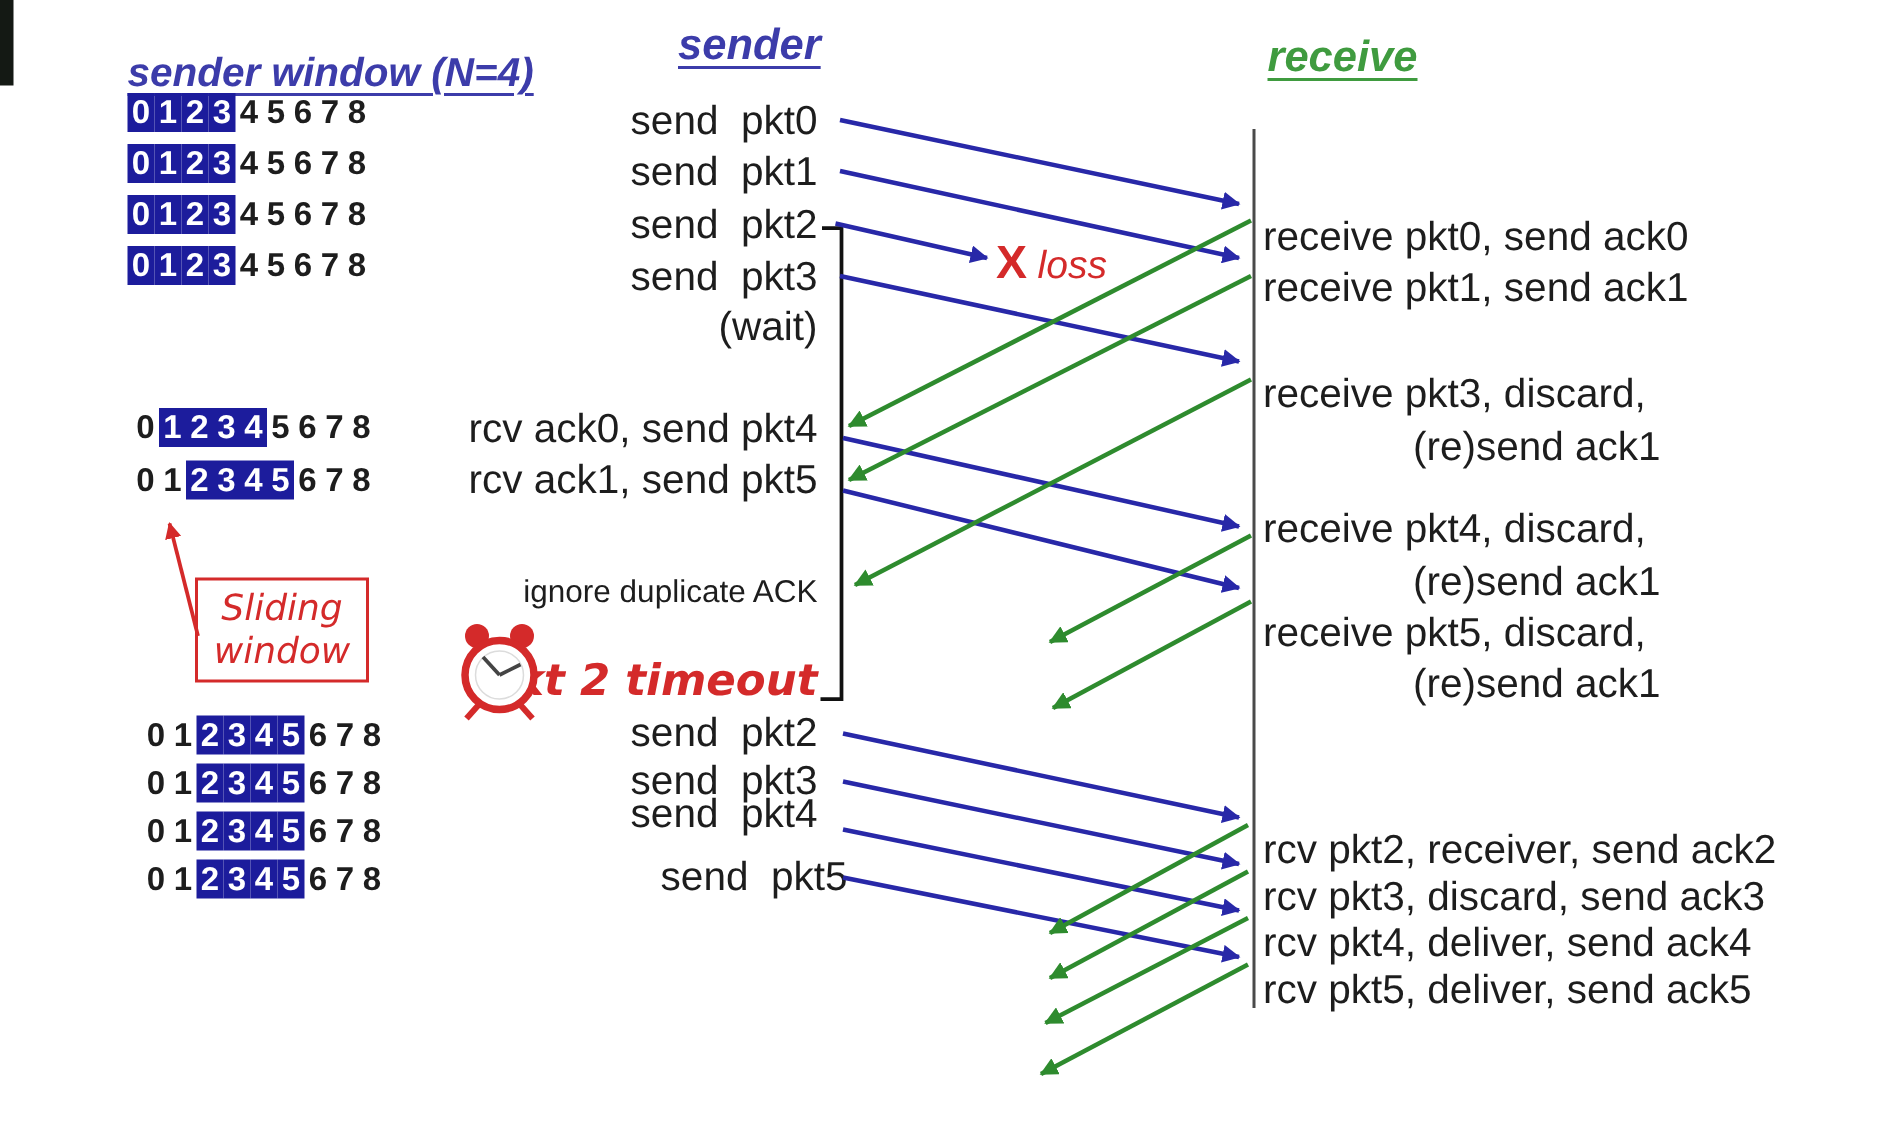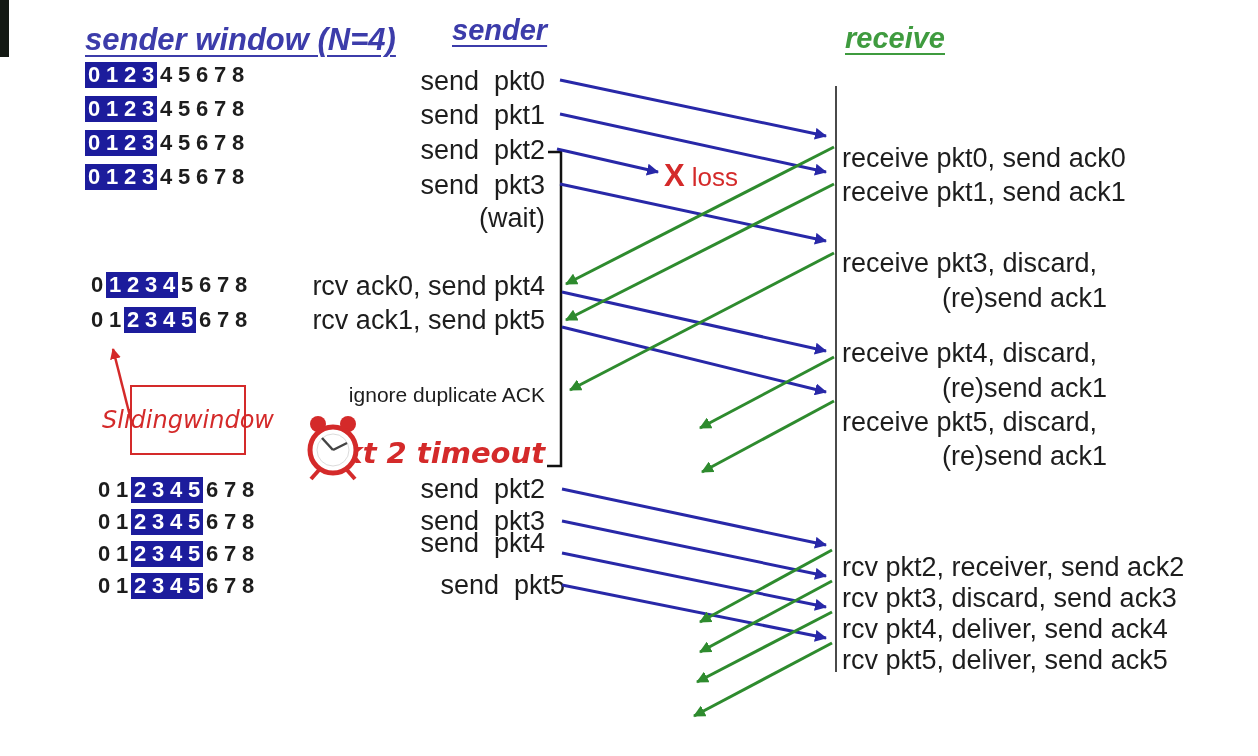--- a/index.html
+++ b/index.html
@@ -6,41 +6,41 @@
   .canvas{
     position:relative;width:1258px;height:756px;background:#fff;
     font-family:"Liberation Sans",sans-serif;overflow:hidden;
     --packet-blue:#2828a8;--ack-green:#2e8b2e;--navy:#1c1c9c;
     --title-blue:#3c3caa;--title-green:#3f9b3f;--red:#d42a2a;
     --ink:#1d1d1d;--line:#4a4a4a;
   }
   .sliver{position:absolute;left:0;top:0;width:9px;height:57px;background:#141914;}
   .title{position:absolute;font-style:italic;font-weight:600;white-space:nowrap;
     text-decoration:underline;text-decoration-thickness:2px;text-underline-offset:5px;}
-  #title-window{left:85px;top:22px;font-size:31px;color:var(--title-blue);}
+  #title-window{left:85px;top:33px;font-size:27px;color:var(--title-blue);}
   #title-sender{left:452px;top:14px;font-size:29px;color:var(--title-blue);}
   #title-receiver{left:845px;top:22px;font-size:29px;color:var(--title-green);}
   .win-row{position:absolute;display:flex;}
   .cell{width:18px;height:26px;line-height:26px;text-align:center;
     font-size:22px;font-weight:700;color:var(--ink);}
   .cell.hl{background:var(--navy);color:#ffffff;}
   .sender-event{position:absolute;left:245px;width:300px;text-align:right;
     transform:translateY(-50%);font-size:27px;color:var(--ink);white-space:pre;}
   .sender-event.small{font-size:21px;}
   .sender-event.timeout{font-size:29px;font-style:italic;font-weight:600;
     color:var(--red);font-family:"DejaVu Sans",sans-serif;}
   .receiver-event{position:absolute;transform:translateY(-50%);font-size:27px;
     color:var(--ink);white-space:nowrap;margin-top:20px;}
   .loss{position:absolute;left:664px;top:176px;transform:translateY(-50%);
     display:flex;align-items:baseline;gap:7px;}
   .loss-x{font-size:31px;font-weight:700;color:var(--red);line-height:1;}
-  .loss-word{font-size:26px;color:var(--red);}
+  .loss-word{font-size:26px;font-style:italic;color:var(--red);}
   .slide-box{position:absolute;left:130px;top:385px;width:112px;height:66px;
     border:2px solid var(--red);color:var(--red);font-style:italic;font-size:24px;
-    display:flex;align-items:center;justify-content:center;
+    display:flex;flex-direction:column;align-items:center;justify-content:center;
     font-family:"DejaVu Sans",sans-serif;line-height:1.2;}
   #overlay{position:absolute;left:0;top:0;width:1258px;height:756px;pointer-events:none;}
   .pkt{stroke:var(--packet-blue);stroke-width:3;fill:none;}
   .ack{stroke:var(--ack-green);stroke-width:3;fill:none;}
   .callout-arrow{stroke:var(--red);stroke-width:2.5;fill:none;}
 </style>
 </head>
 <body>
 
 <div class="canvas" style="--packet-blue: #2828a8; --ack-green: #2e8b2e; --navy: #1c1c9c; --title-blue: #3c3caa; --title-green: #3f9b3f; --red: #d42a2a; --ink: #1d1d1d; --line: #4a4a4a;">

